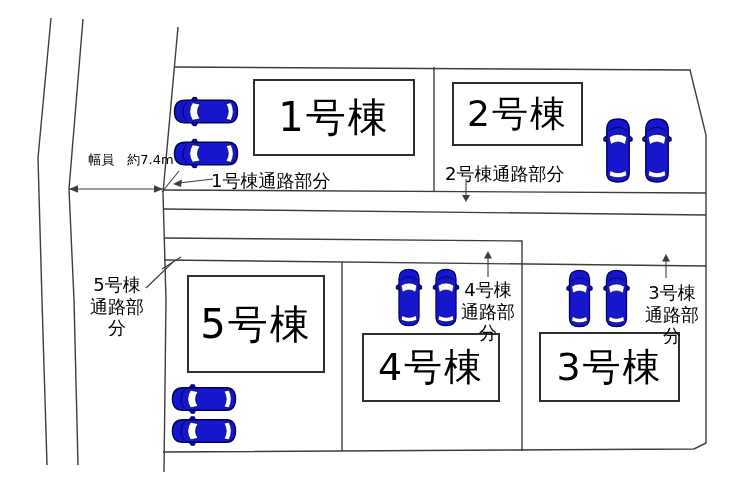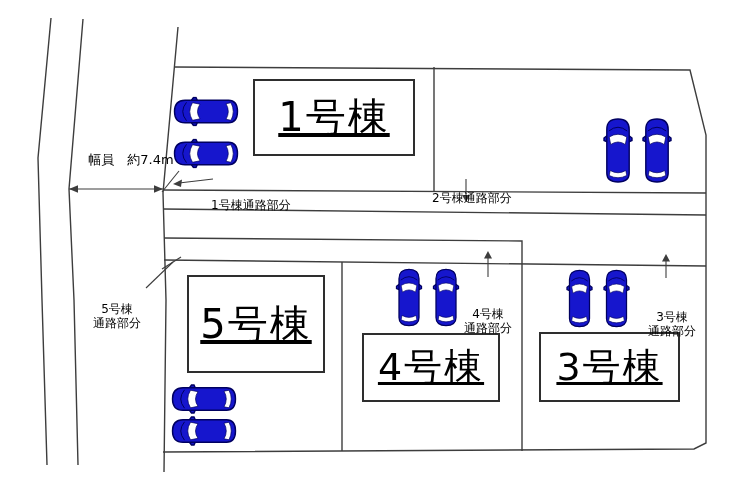--- a/index.html
+++ b/index.html
@@ -20,26 +20,25 @@
   .plan-line{stroke:var(--line);stroke-width:1.4;fill:none;}
   .thin-line{stroke:var(--line);stroke-width:1.1;fill:none;}
   .arrow-head{fill:var(--line);stroke:none;}
   .car-body{fill:var(--car-body);stroke:var(--car-outline);stroke-width:1.4;}
   .car-window{fill:var(--car-window);stroke:var(--car-outline);stroke-width:.7;}
   .car-detail{fill:none;stroke:var(--car-outline);stroke-width:1;}
   .bldg-box{
     position:absolute;background:var(--background);border:2px solid #2e2e2e;
     display:flex;align-items:center;justify-content:center;box-sizing:border-box;
     letter-spacing:2px;
-    text-decoration:underline;
   }
   .lbl{position:absolute;white-space:nowrap;line-height:1.2;}
   .lbl.center{text-align:center;white-space:normal;}
   .fs13{font-size:13px;}
-  .fs12{font-size:12px;margin-top:28px;}
+  .fs12{font-size:18px;}
 </style>
 </head>
 <body>
 
 <div id="plan">
 
   <svg width="740" height="486" viewBox="0 0 740 486">
     <defs>
       <symbol id="car" viewBox="0 0 30 66">
         <path class="car-body" d="M1,20.5 L4.4,18 L4.4,24.5 L1,23 Z"></path>
@@ -110,34 +109,37 @@
         <use href="#car" x="189" y="365" width="30" height="68"></use>
       </g>
     <g transform="rotate(-90 204 431)">
         <use href="#car" x="189" y="397" width="30" height="68"></use>
       </g>
   </svg>
 
   <div class="bldg-box" style="left:253px;top:79px;width:162px;height:77px;font-size:40px;">
     <span>1号棟</span>
   </div>
+  <div class="bldg-box" style="left:452px;top:82px;width:131px;height:64px;font-size:36px;">
+    <span>2号棟</span>
+  </div>
   <div class="bldg-box" style="left:187px;top:275px;width:138px;height:98px;font-size:40px;">
     <span>5号棟</span>
   </div>
   <div class="bldg-box" style="left:362px;top:333px;width:138px;height:69px;font-size:38px;">
     <span>4号棟</span>
   </div>
   <div class="bldg-box" style="left:539px;top:332px;width:141px;height:70px;font-size:38px;">
     <span>3号棟</span>
   </div>
 
   <div class="lbl fs13" style="left:81px;top:152px;width:100px;text-align:center;">幅員　約7.4m</div>
 
   <div class="lbl fs12" style="left:211px;top:170px;">1号棟通路部分</div>
-  <div class="lbl fs12" style="left:432px;top:163px;">2号棟通路部分</div>
+  <div class="lbl fs12" style="left:445px;top:163px;">2号棟通路部分</div>
   <div class="lbl center fs12" style="left:87px;top:274px;width:60px;">
     <span>5号棟</span><br>
     <span>通路部分</span>
   </div>
   <div class="lbl center fs12" style="left:456px;top:279px;width:64px;">
     <span>4号棟</span><br>
     <span>通路部分</span>
   </div>
   <div class="lbl center fs12" style="left:643px;top:282px;width:58px;">
     <span>3号棟</span><br>

